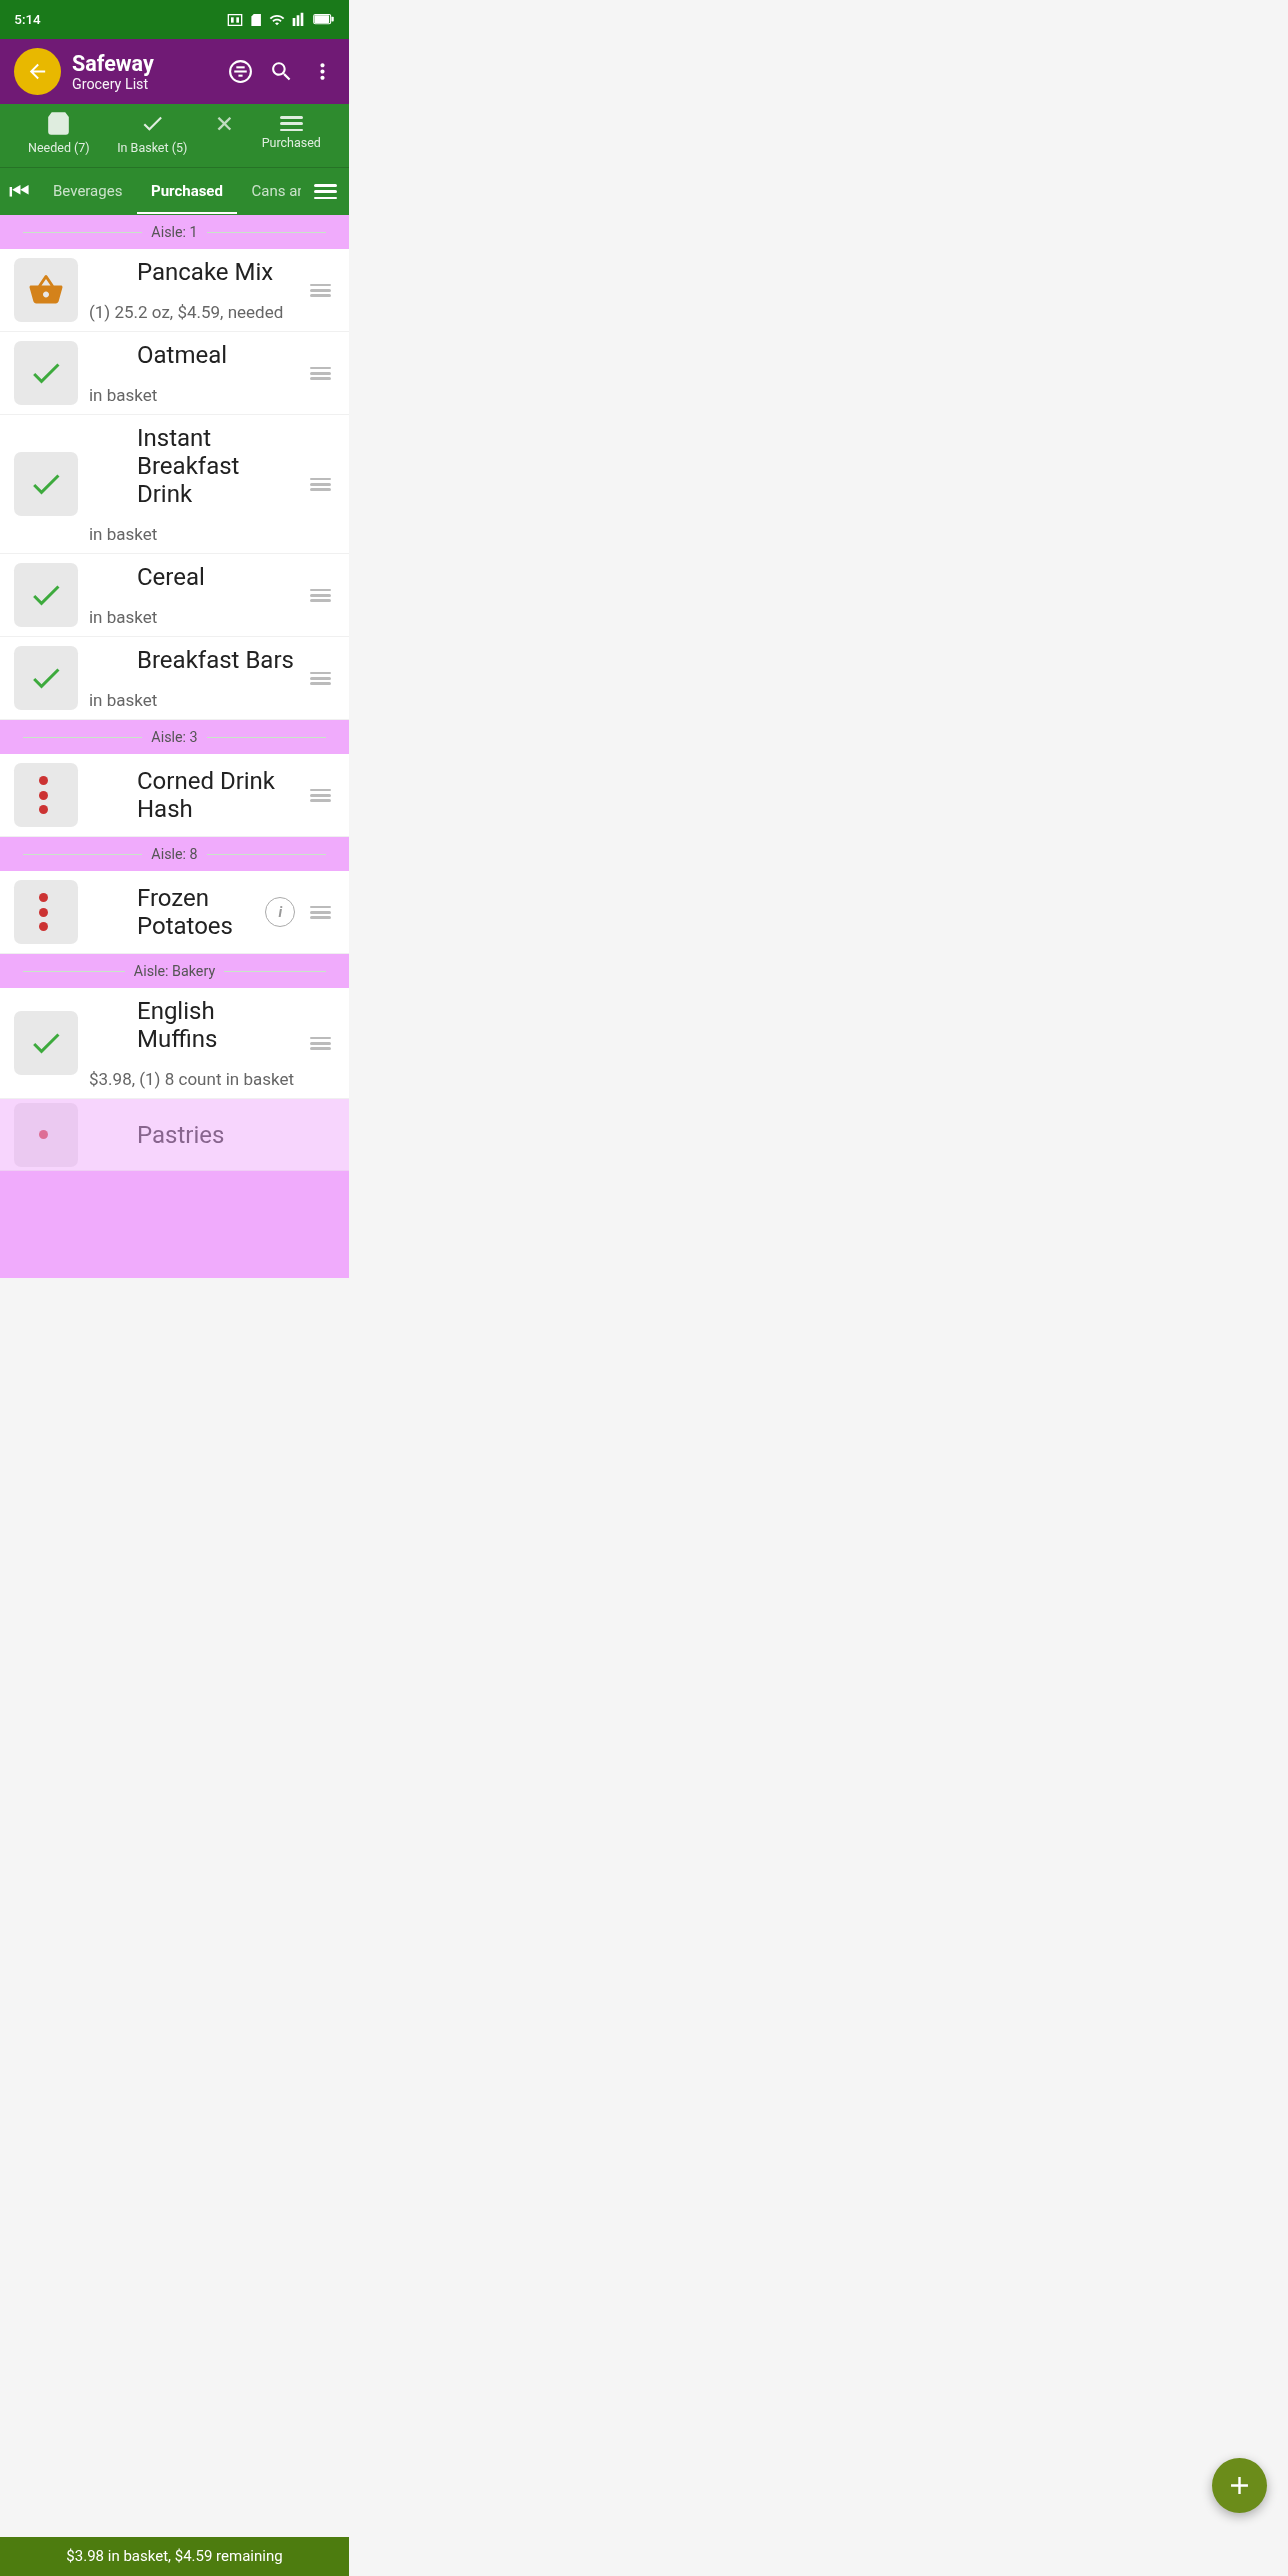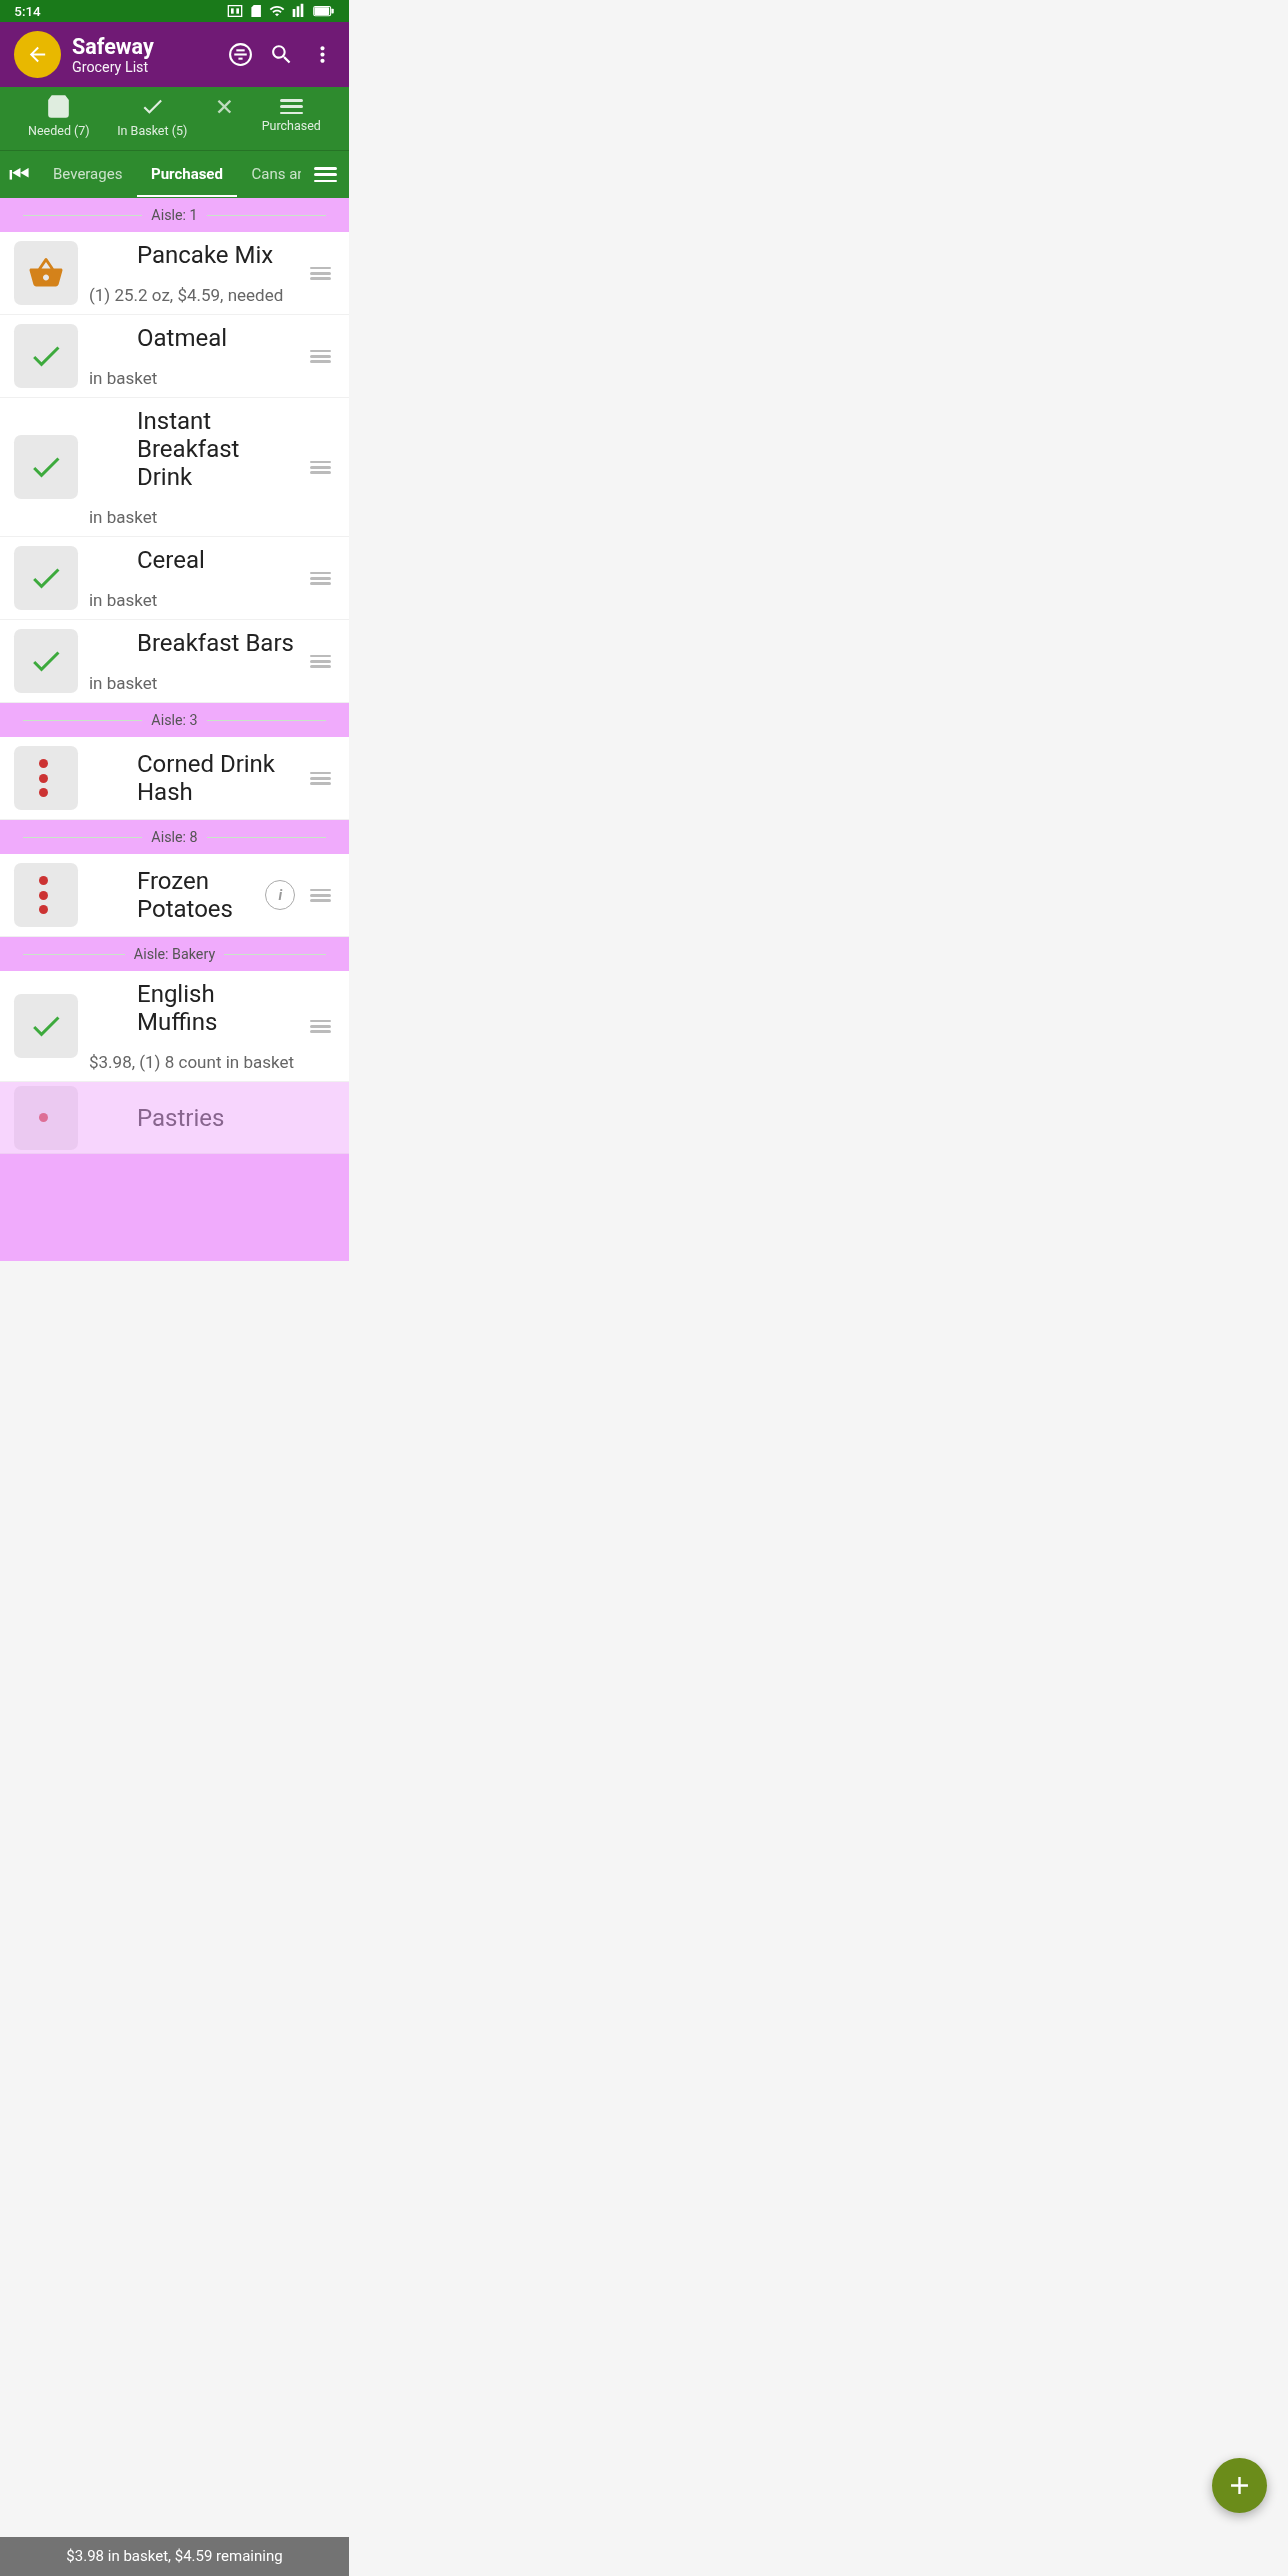--- a/index.html
+++ b/index.html
@@ -14,21 +14,21 @@
     }
 
     
     .status-bar {
       background: #1a7a1a;
       color: white;
       display: flex;
       justify-content: space-between;
       align-items: center;
       padding: 5.4px 14.3px;
-      height: 22px;
+      height: 39px;
     }
     .status-bar .time {
       font-size: 13.4px;
       font-weight: 500;
     }
     .status-icons {
       display: flex;
       align-items: center;
       gap: 5.4px;
     }
@@ -275,21 +275,21 @@
       width: 29px;
       height: 29px;
     }
 
     
     .bottom-bar {
       position: fixed;
       bottom: 0;
       left: 0;
       width: 349px;
-      background: #737373;
+      background: #4d7c0f;
       color: white;
       text-align: center;
       padding: 10.7px;
       font-size: 15px;
       z-index: 99;
     }
 
     
     .hamburger {
       display: flex;

